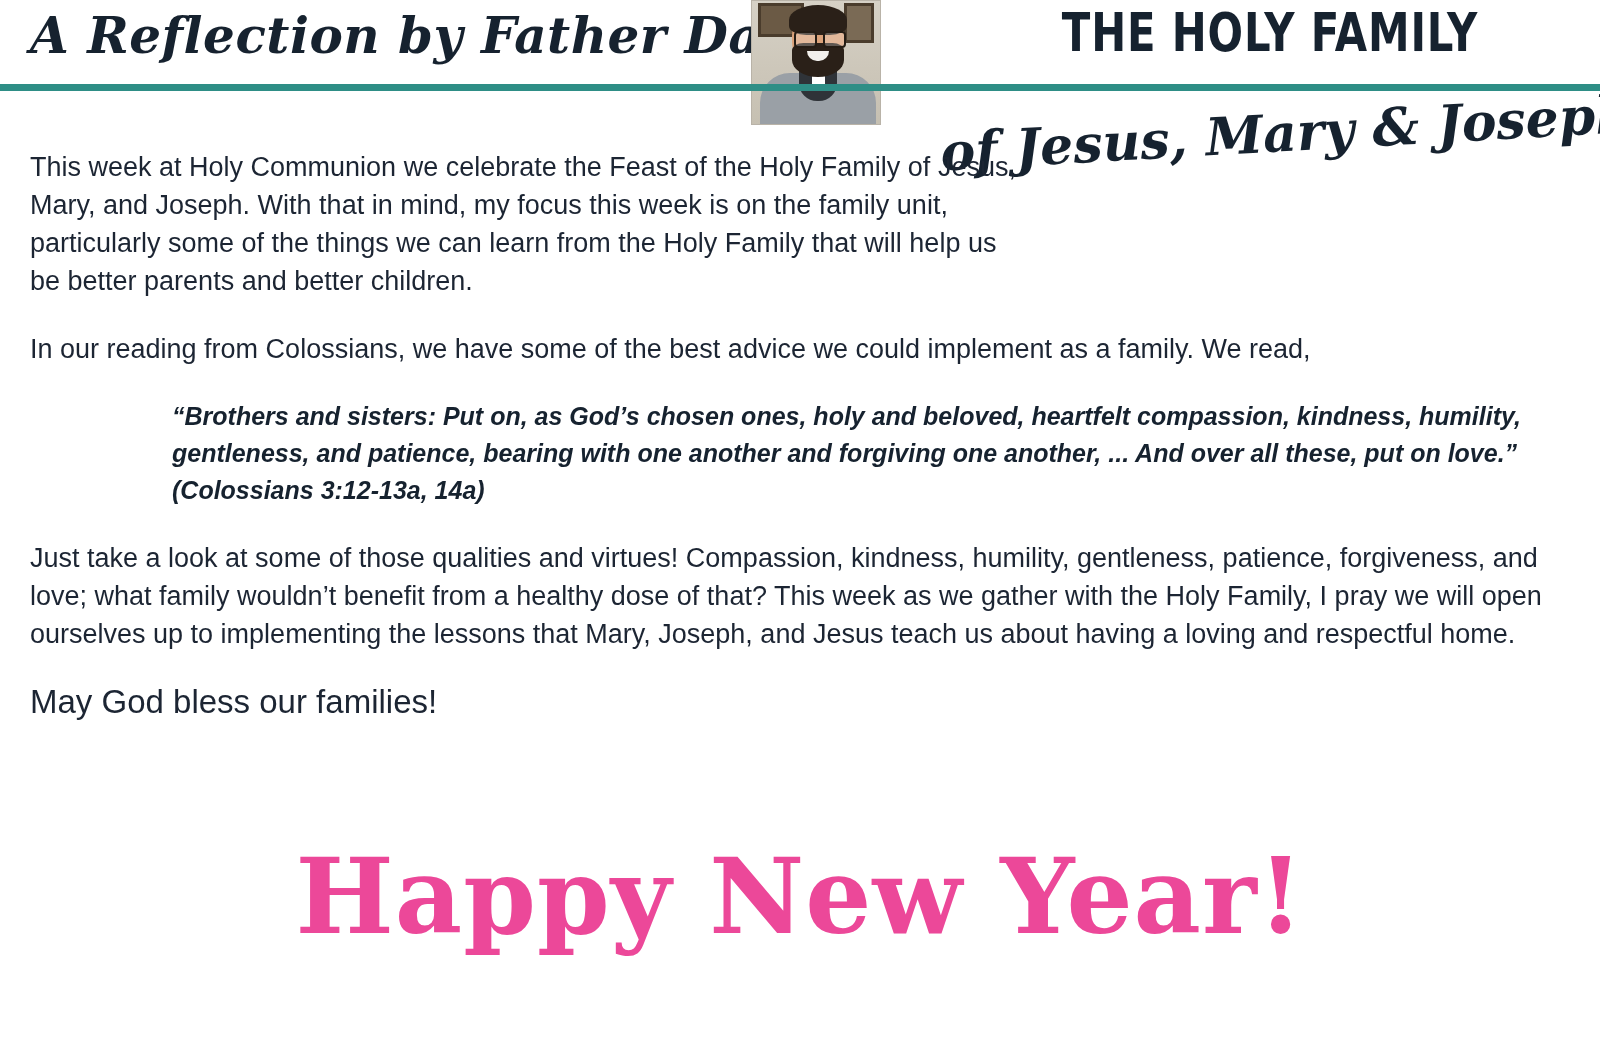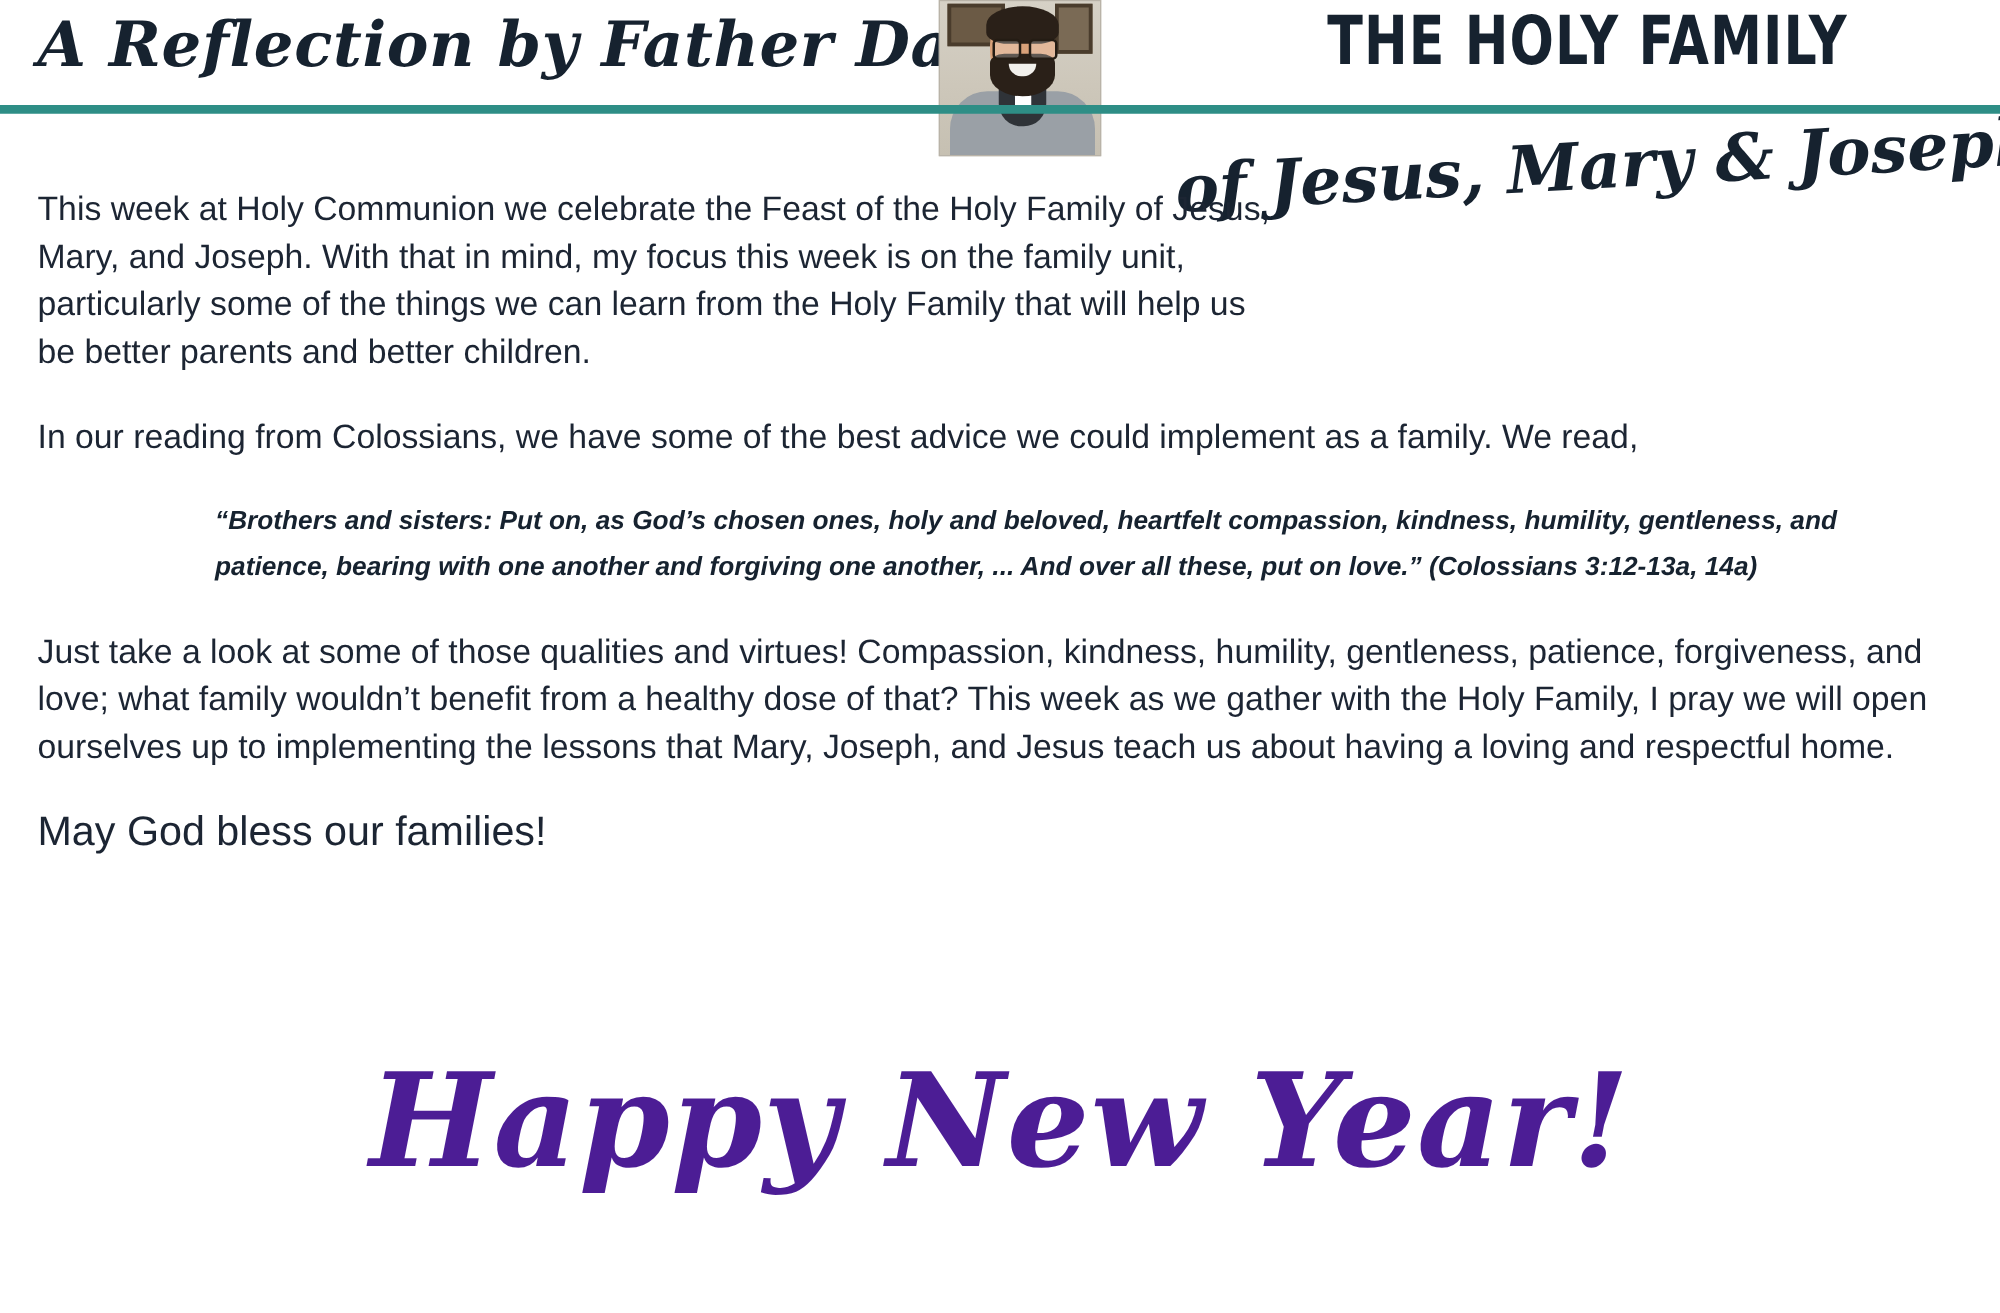--- a/index.html
+++ b/index.html
@@ -210,45 +210,44 @@
     margin: 0 0 30px 0;
   }
   .para.narrow {
     width: 1000px;
   }
 
   .scripture {
     margin: 0 0 30px 0;
     padding-left: 142px;
     width: 1360px;
-    font-size: 21px;
+    font-size: 25px;
     line-height: 37px;
     font-weight: 700;
     font-style: italic;
     color: #16222f;
   }
 
   .closing {
     font-size: 33px;
     line-height: 38px;
     margin: 0;
   }
 
   .happy-new-year {
     position: absolute;
     left: 0;
     top: 845px;
     width: 1600px;
     text-align: center;
     font-family: "DejaVu Serif", serif;
-    font-style: italic;
     font-weight: 700;
     font-size: 104px;
     line-height: 1.0;
-    color: #4c1d95;
+    color: #ec4899;
     letter-spacing: 1px;
   }
 </style>
 </head>
 <body>
 
 <div class="header">
 
   <div class="reflection-title">A Reflection by Father David</div>
 

